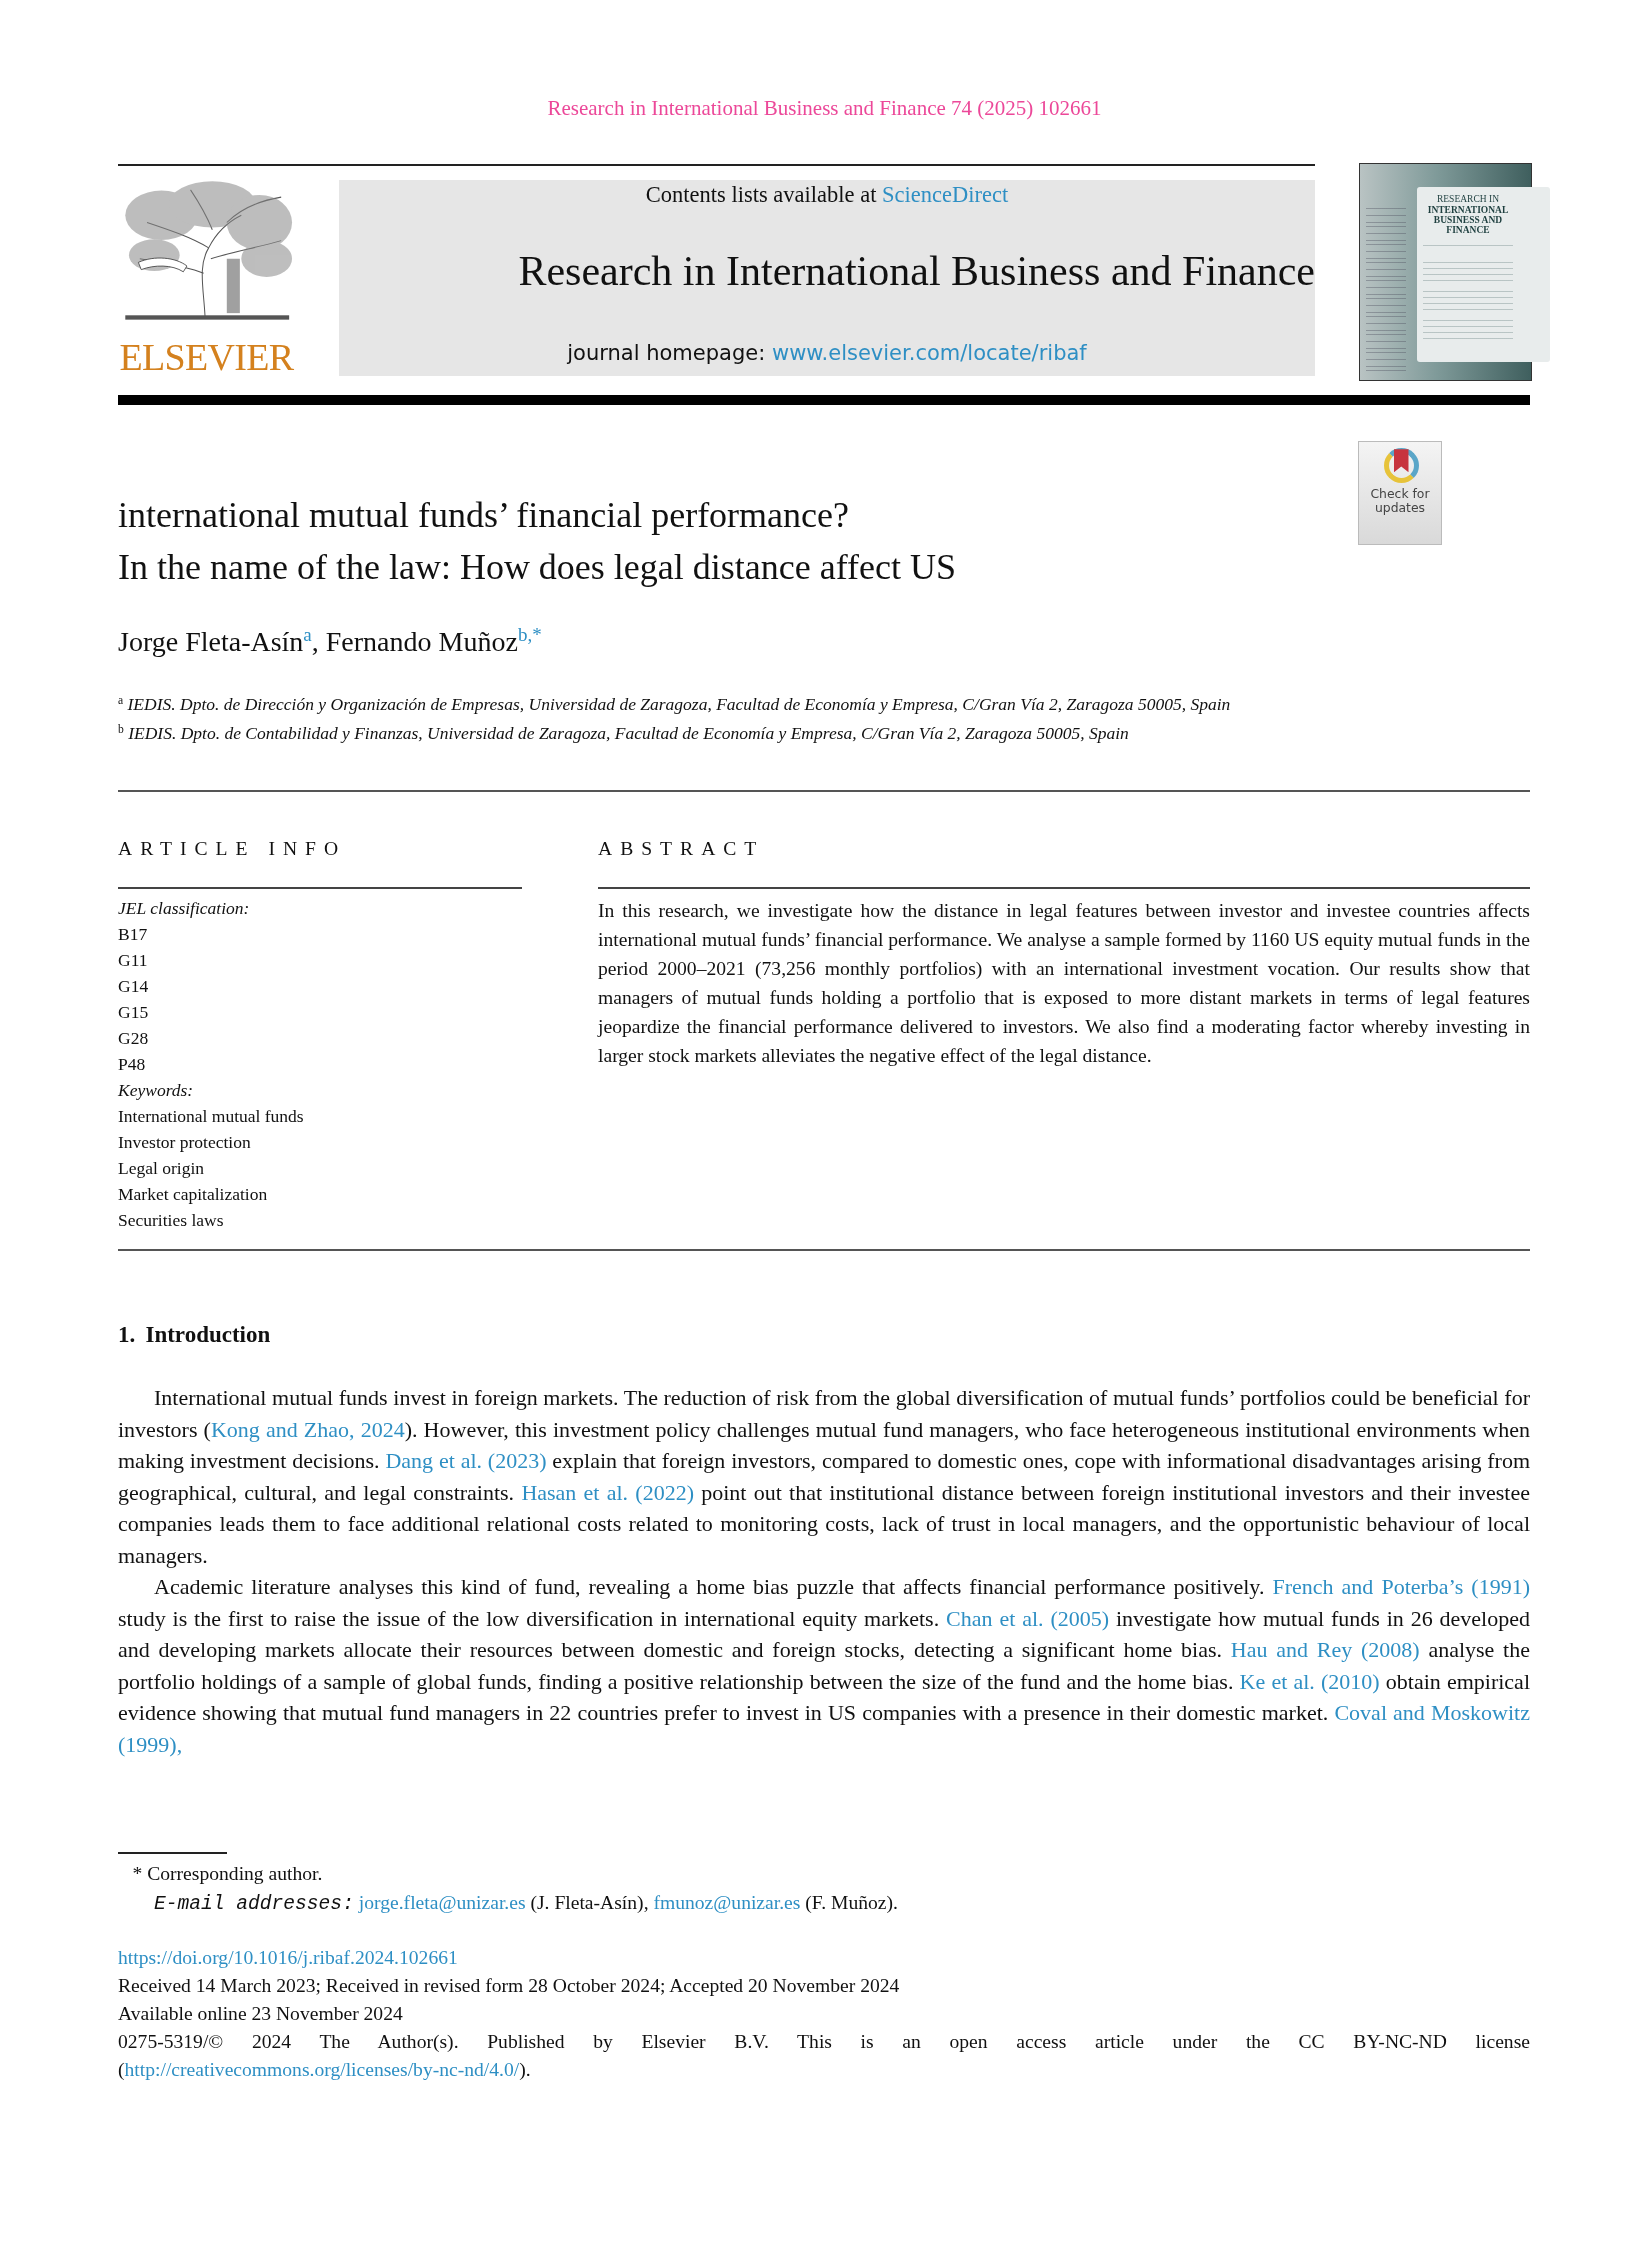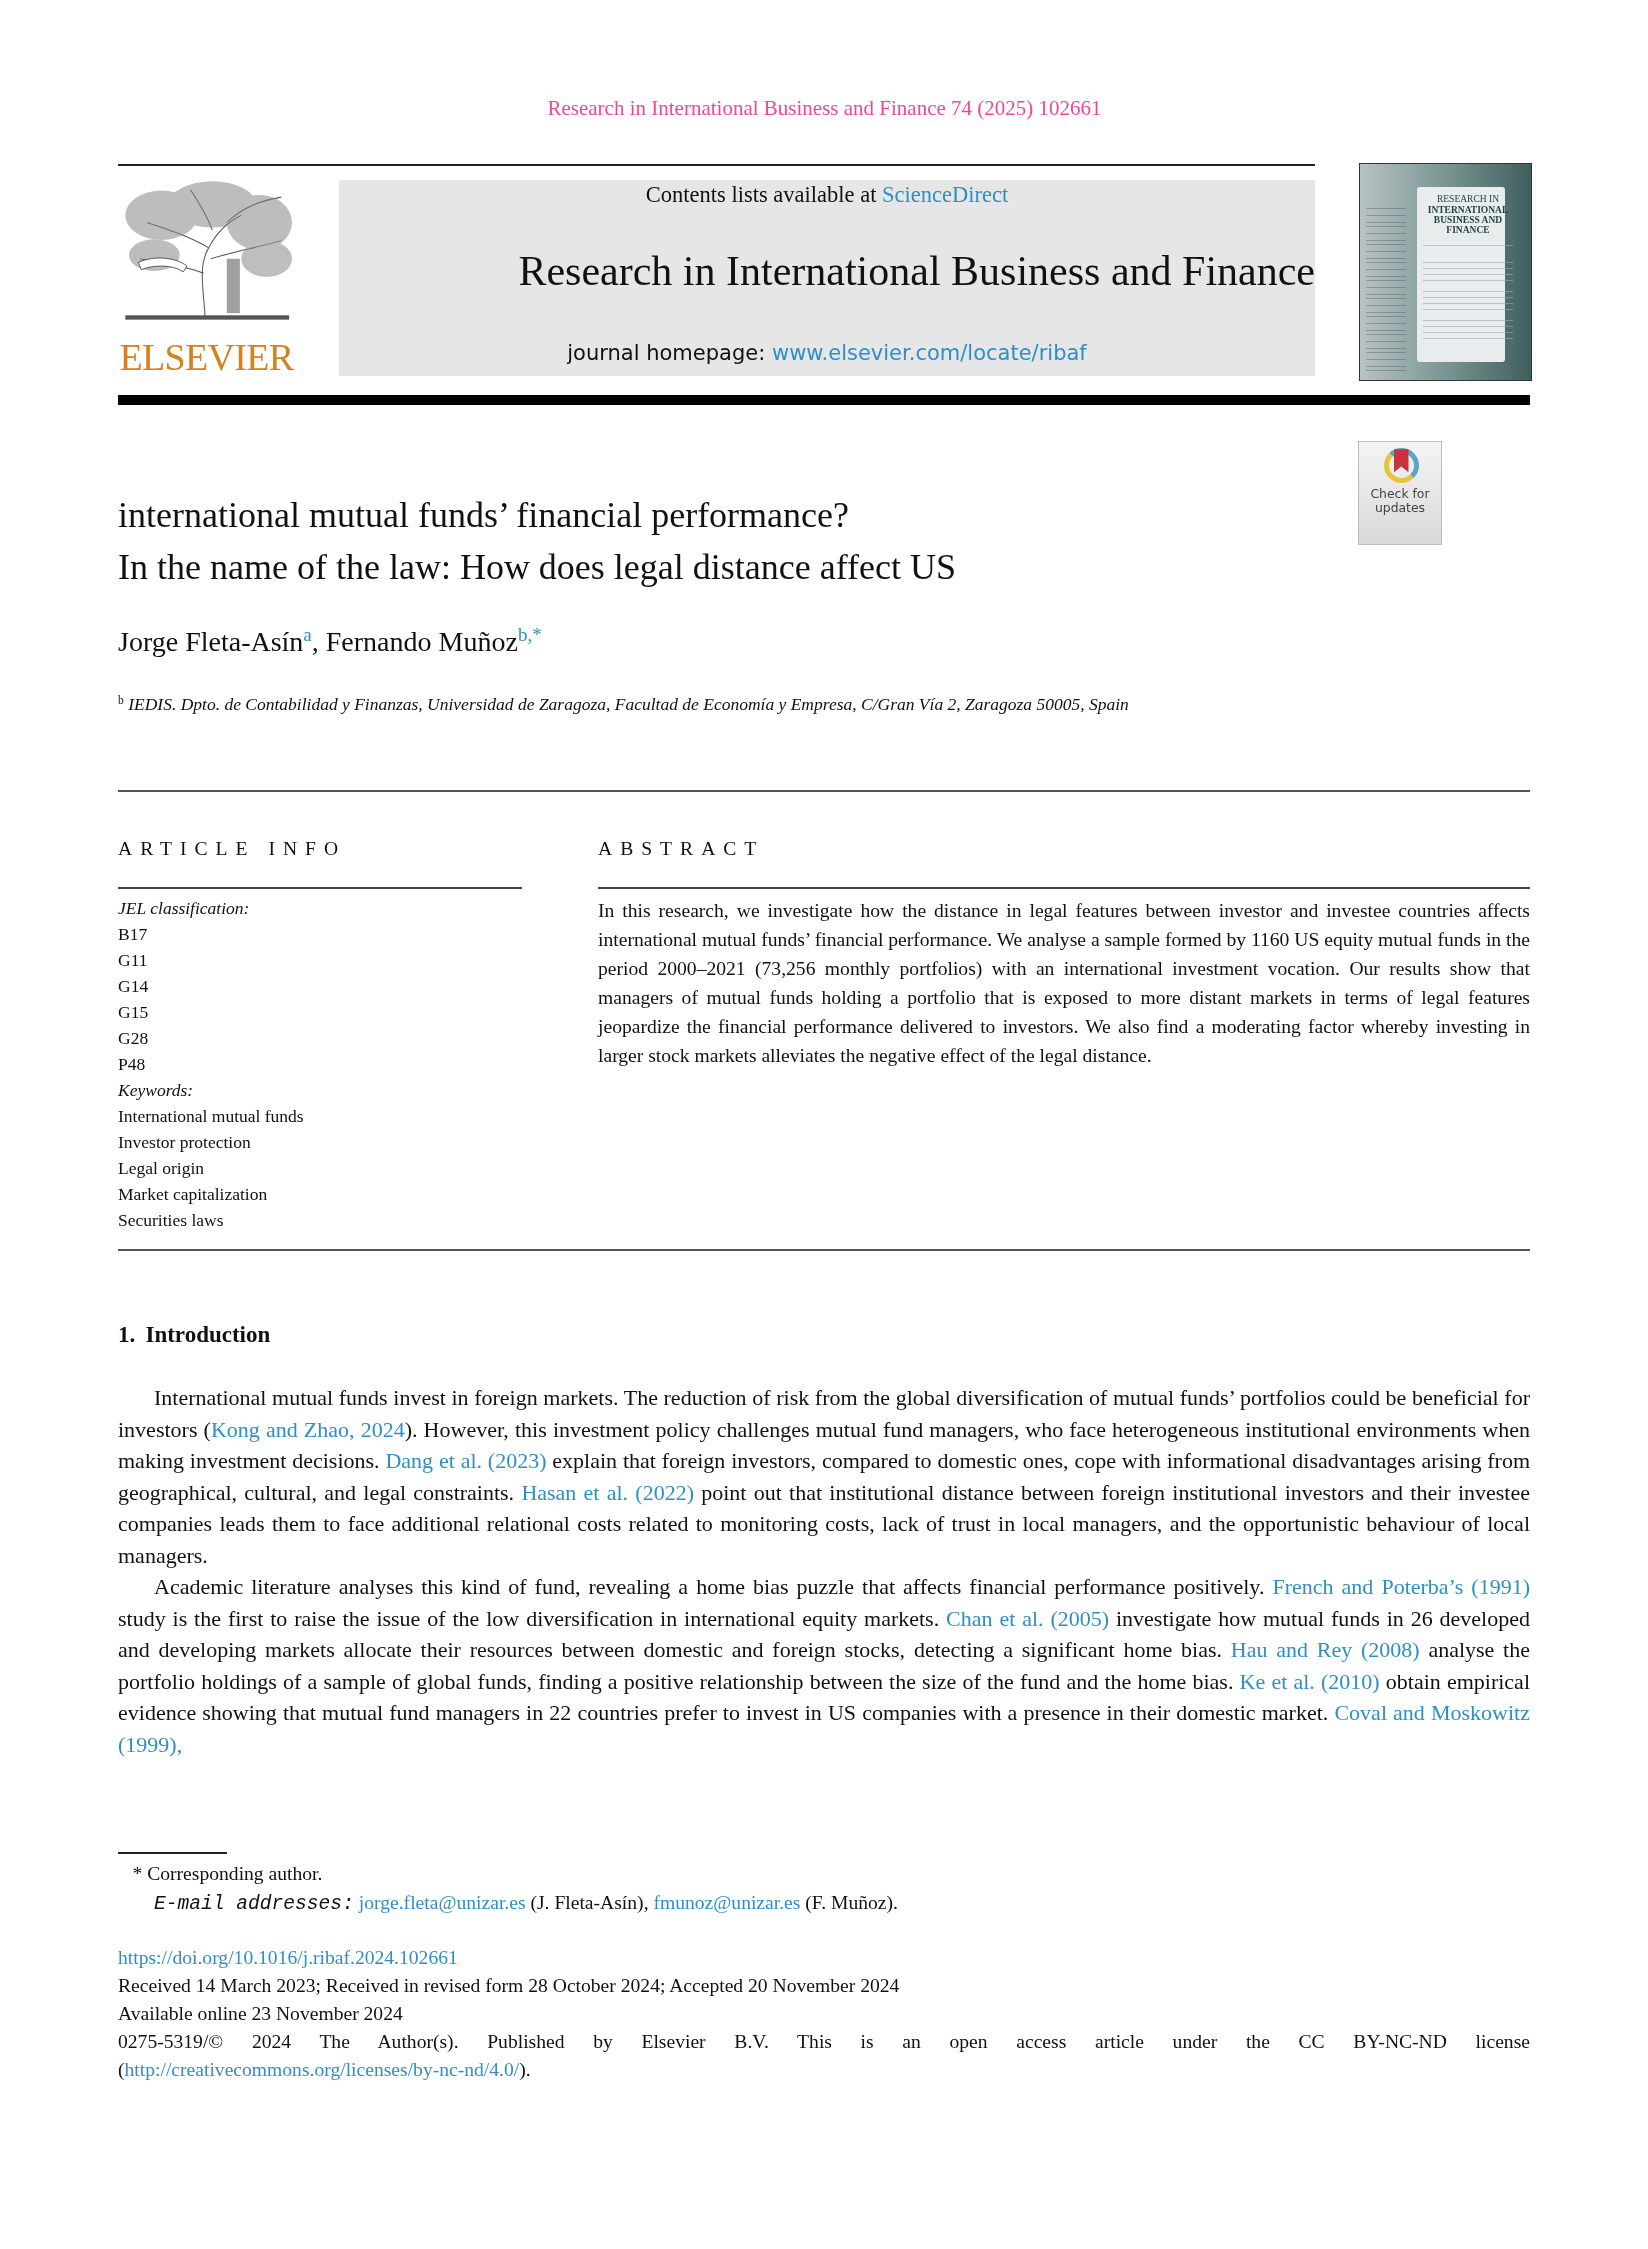--- a/index.html
+++ b/index.html
@@ -17,21 +17,21 @@
         font-size: 38px; color: #d4811e; letter-spacing: -0.7px; font-family: "Liberation Serif", serif; }
 
   .masthead { left: 339px; top: 180px; width: 976px; height: 196px; background: #e6e6e6; }
   .masthead .contents { position: absolute; top: 1.5px; width: 100%; text-align: center; font-size: 22.5px; }
   .masthead .jtitle { position: absolute; top: 67px; width: 100%; text-align: right; font-size: 42px; }
   .masthead .homepage { position: absolute; top: 161px; width: 100%; text-align: center; font-size: 22.5px;
         font-family: "DejaVu Sans", sans-serif; font-size: 21px; }
 
   .cover { left: 1359px; top: 163px; width: 171px; height: 216px;
         background: linear-gradient(90deg, #b9c3c3 0%, #7f9a99 45%, #3f5f5e 100%); border: 0.7px solid #333; }
-  .cover .panel { position: absolute; left: 57px; top: 23px; width: 88px; height: 175px; background: #e8ecec; border-radius: 2.9px; }
+  .cover .panel { position: absolute; left: 57px; top: 23px; width: 88px; height: 175px; background: #e8ecec; border-radius: 2.9px; padding-left: 45px; }
   .cover .ctitle { position: absolute; left: 0; top: 7.3px; width: 102px; text-align: center; font-size: 9.5px; line-height: 10.2px; color: #1e3f3f; font-weight: bold; }
   .cover .ctitle .small { font-weight: normal; }
   .cover .lines { position: absolute; left: 5.8px; top: 58px; width: 90px; height: 102px;
         background: repeating-linear-gradient(180deg, #9aa 0 0.7px, transparent 0.7px 5.8px); opacity: 0.6; }
   .cover .side { position: absolute; left: 5.8px; top: 44px; width: 40px; height: 164px;
         background: repeating-linear-gradient(180deg, #445 0 0.7px, transparent 0.7px 3.6px); opacity: 0.35; }
 
   .thick-bar { left: 118px; top: 395px; width: 1412px; height: 10.2px; background: #000; }
 
   .cfu { left: 1358px; top: 441px; width: 84px; height: 104px; border: 0.7px solid #bbb;
@@ -144,20 +144,21 @@
 <div class="abs title">
   <div>international mutual funds’ financial performance?</div>
   <div>In the name of the law: How does legal distance affect US</div>
 </div>
 
 <div class="abs authors">
   <span>Jorge Fleta-Asín</span><sup>a</sup><span>, </span><span>Fernando Muñoz</span><sup>b,*</sup>
 </div>
 
 <div class="abs affils">
+  <div><sup>a</sup> <span>IEDIS. Dpto. de Dirección y Organización de Empresas, Universidad de Zaragoza, Facultad de Economía y Empresa, C/Gran Vía 2, Zaragoza 50005, Spain</span></div>
   <div><sup>b</sup> <span>IEDIS. Dpto. de Contabilidad y Finanzas, Universidad de Zaragoza, Facultad de Economía y Empresa, C/Gran Vía 2, Zaragoza 50005, Spain</span></div>
 </div>
 
 <div class="abs rule div1"></div>
 
 <div class="abs sec-label ai-label">ARTICLE INFO</div>
 <div class="abs sec-label ab-label">ABSTRACT</div>
 <div class="abs ai-rule"></div>
 <div class="abs ab-rule"></div>
 

